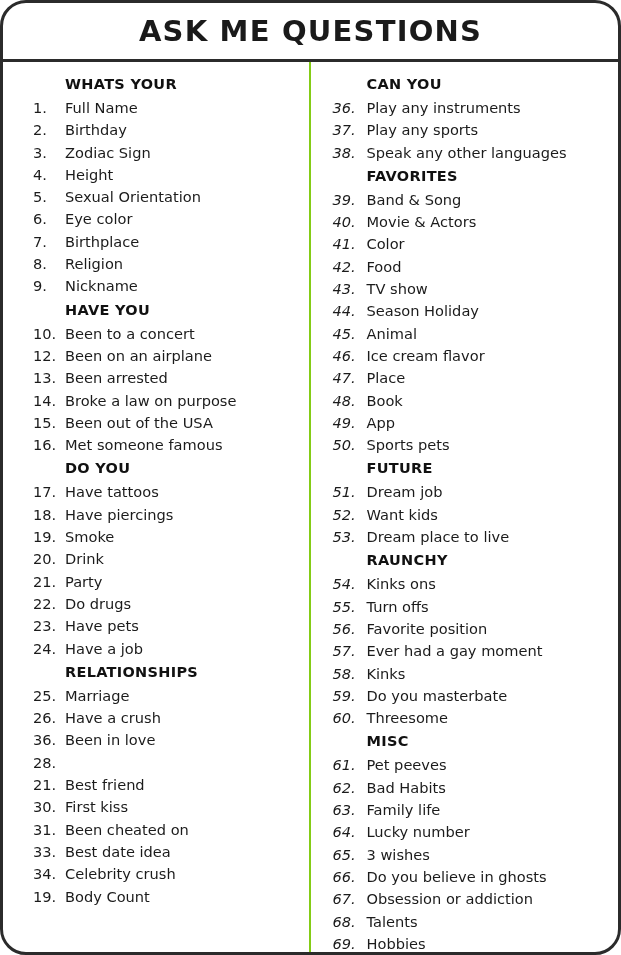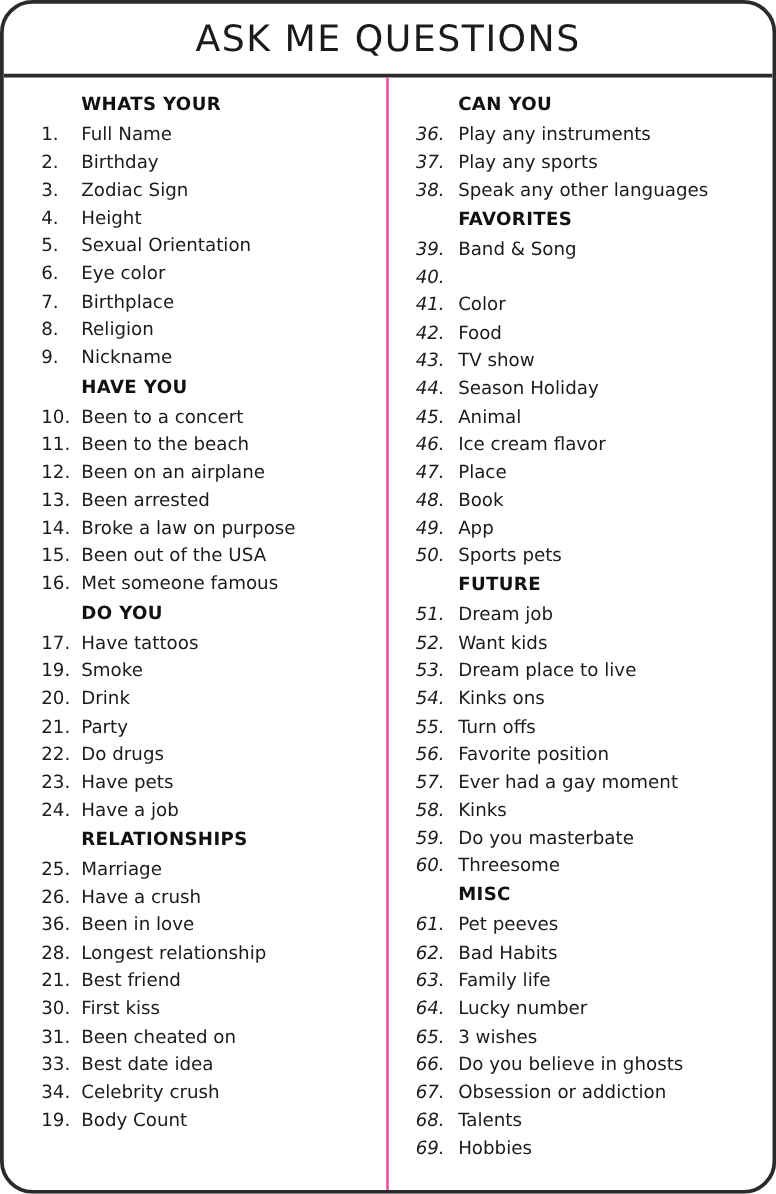--- a/index.html
+++ b/index.html
@@ -27,37 +27,37 @@
   .title-bar {
     height: 56px;
     border-bottom: 3px solid #2b2b2b;
     display: flex;
     align-items: center;
     justify-content: center;
   }
   .title {
     font-size: 29px;
     letter-spacing: 1.2px;
-    font-weight: 400;
+    font-weight: 700;
     color: #1a1a1a;
     font-family: "DejaVu Sans", sans-serif;
     text-align: center;
   }
   .columns {
     display: flex;
     height: calc(955px - 62px);
     box-sizing: border-box;
   }
   .col {
     box-sizing: border-box;
     padding: 10px 0 0 0;
     flex: 1 1 50%;
   }
   .col-left {
-    border-right: 2px solid #ec4899;
+    border-right: 2px solid #84cc16;
     padding-left: 30px;
     padding-right: 6px;
   }
   .col-right {
     padding-left: 22px;
     padding-right: 6px;
   }
   .section-head {
     font-size: 14.5px;
     font-weight: bold;
@@ -138,24 +138,20 @@
         <div class="q-row">
           <span class="q-num">9.</span>
           <span class="q-text">Nickname</span>
         </div>
         <div class="section-head">HAVE YOU</div>
         <div class="q-row">
           <span class="q-num">10.</span>
           <span class="q-text">Been to a concert</span>
         </div>
         <div class="q-row">
-          <span class="q-num">11.</span>
-          <span class="q-text">Been to the beach</span>
-        </div>
-        <div class="q-row">
           <span class="q-num">12.</span>
           <span class="q-text">Been on an airplane</span>
         </div>
         <div class="q-row">
           <span class="q-num">13.</span>
           <span class="q-text">Been arrested</span>
         </div>
         <div class="q-row">
           <span class="q-num">14.</span>
           <span class="q-text">Broke a law on purpose</span>
@@ -167,20 +163,24 @@
         <div class="q-row">
           <span class="q-num">16.</span>
           <span class="q-text">Met someone famous</span>
         </div>
         <div class="section-head">DO YOU</div>
         <div class="q-row">
           <span class="q-num">17.</span>
           <span class="q-text">Have tattoos</span>
         </div>
         <div class="q-row">
+          <span class="q-num">18.</span>
+          <span class="q-text">Have piercings</span>
+        </div>
+        <div class="q-row">
           <span class="q-num">19.</span>
           <span class="q-text">Smoke</span>
         </div>
         <div class="q-row">
           <span class="q-num">20.</span>
           <span class="q-text">Drink</span>
         </div>
         <div class="q-row">
           <span class="q-num">21.</span>
           <span class="q-text">Party</span>
@@ -205,21 +205,20 @@
         <div class="q-row">
           <span class="q-num">26.</span>
           <span class="q-text">Have a crush</span>
         </div>
         <div class="q-row">
           <span class="q-num">36.</span>
           <span class="q-text">Been in love</span>
         </div>
         <div class="q-row">
           <span class="q-num">28.</span>
-          <span class="q-text">Longest relationship</span>
         </div>
         <div class="q-row">
           <span class="q-num">21.</span>
           <span class="q-text">Best friend</span>
         </div>
         <div class="q-row">
           <span class="q-num">30.</span>
           <span class="q-text">First kiss</span>
         </div>
         <div class="q-row">
@@ -253,20 +252,21 @@
           <span class="q-num">38.</span>
           <span class="q-text">Speak any other languages</span>
         </div>
         <div class="section-head">FAVORITES</div>
         <div class="q-row">
           <span class="q-num">39.</span>
           <span class="q-text">Band &amp; Song</span>
         </div>
         <div class="q-row">
           <span class="q-num">40.</span>
+          <span class="q-text">Movie &amp; Actors</span>
         </div>
         <div class="q-row">
           <span class="q-num">41.</span>
           <span class="q-text">Color</span>
         </div>
         <div class="q-row">
           <span class="q-num">42.</span>
           <span class="q-text">Food</span>
         </div>
         <div class="q-row">
@@ -307,20 +307,21 @@
           <span class="q-text">Dream job</span>
         </div>
         <div class="q-row">
           <span class="q-num">52.</span>
           <span class="q-text">Want kids</span>
         </div>
         <div class="q-row">
           <span class="q-num">53.</span>
           <span class="q-text">Dream place to live</span>
         </div>
+        <div class="section-head">RAUNCHY</div>
         <div class="q-row">
           <span class="q-num">54.</span>
           <span class="q-text">Kinks ons</span>
         </div>
         <div class="q-row">
           <span class="q-num">55.</span>
           <span class="q-text">Turn offs</span>
         </div>
         <div class="q-row">
           <span class="q-num">56.</span>

